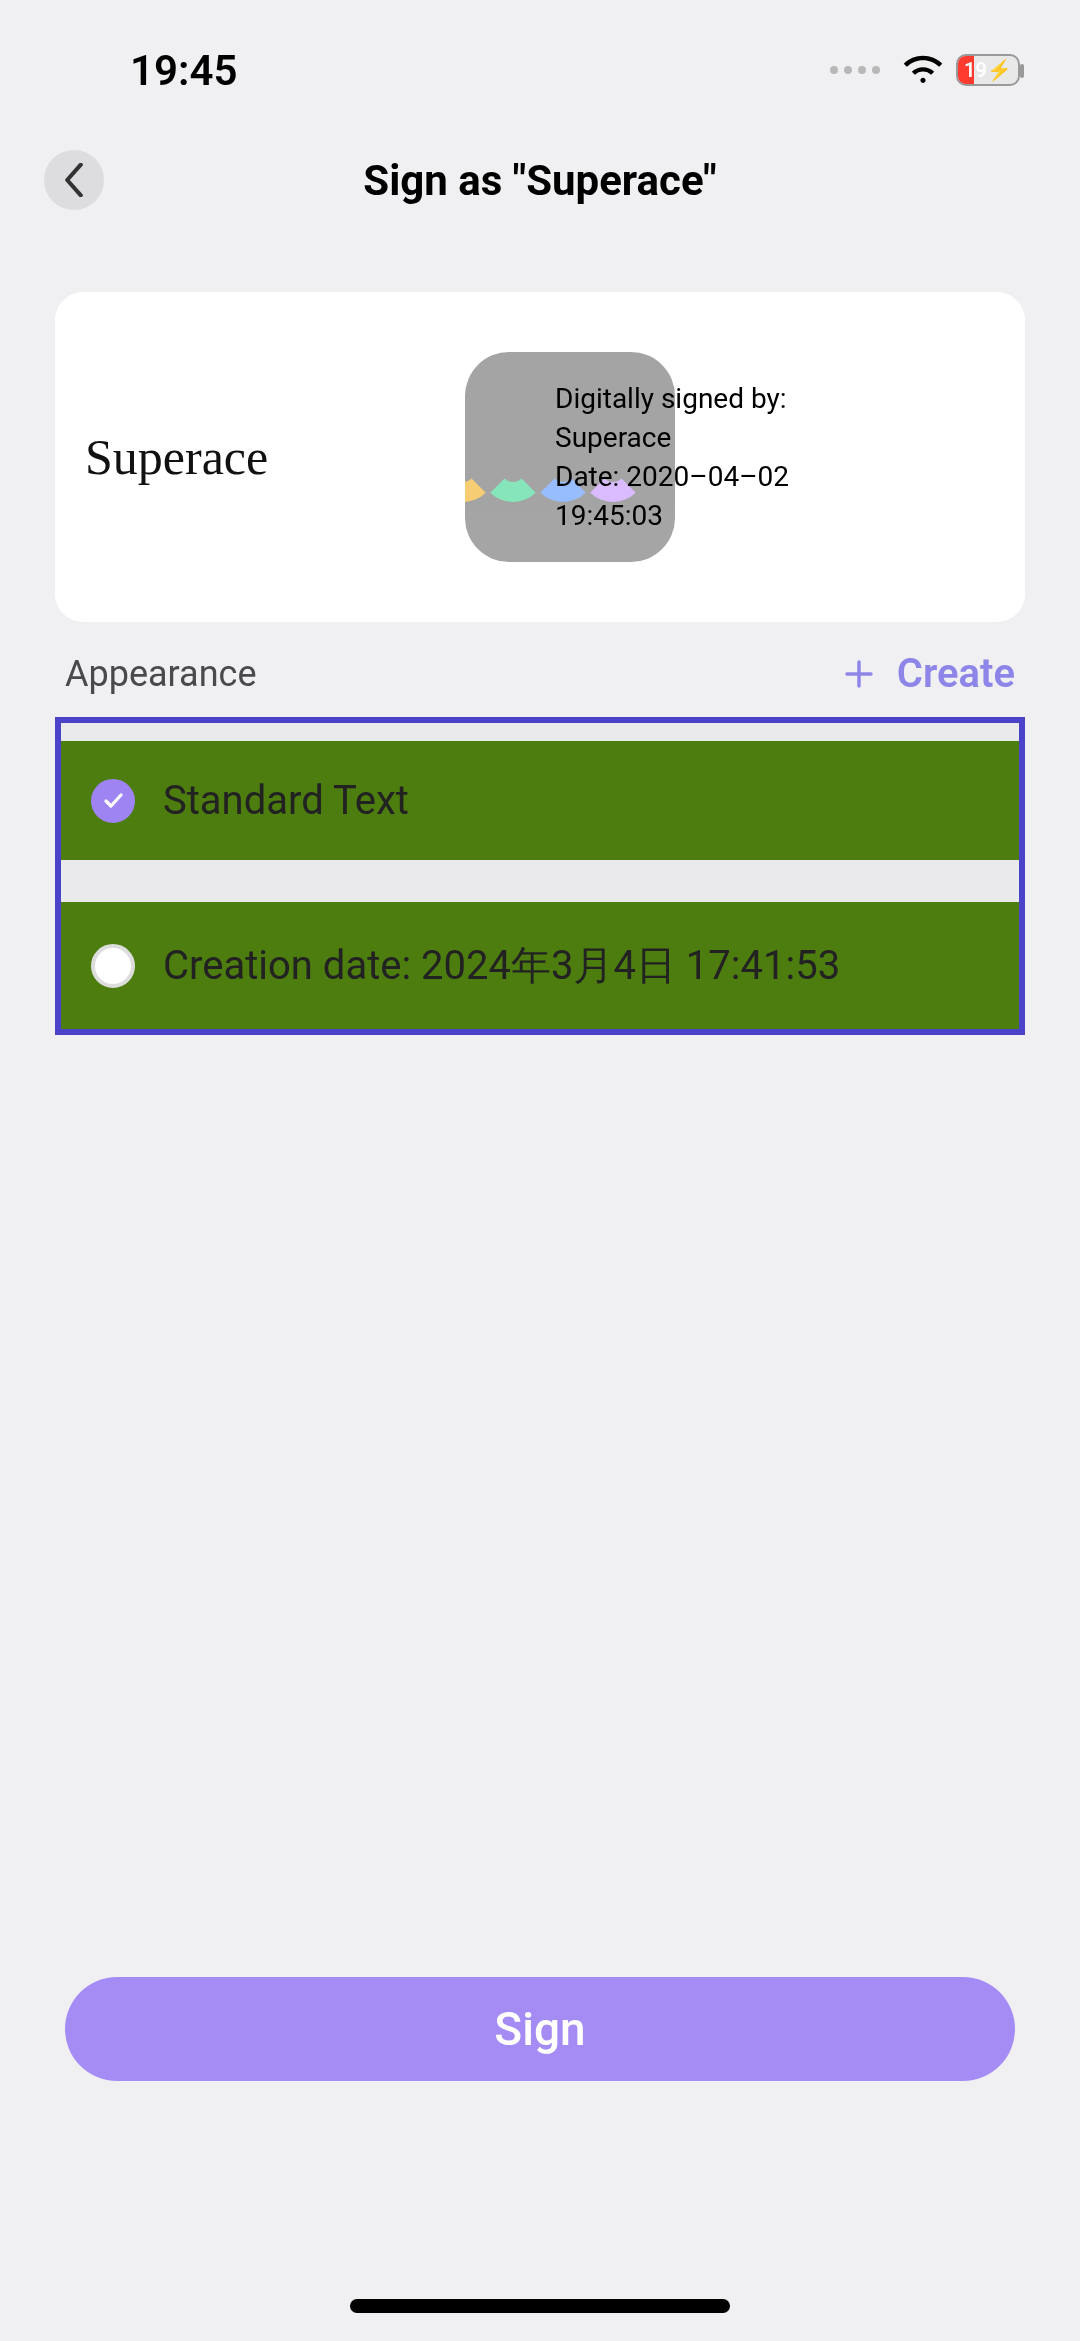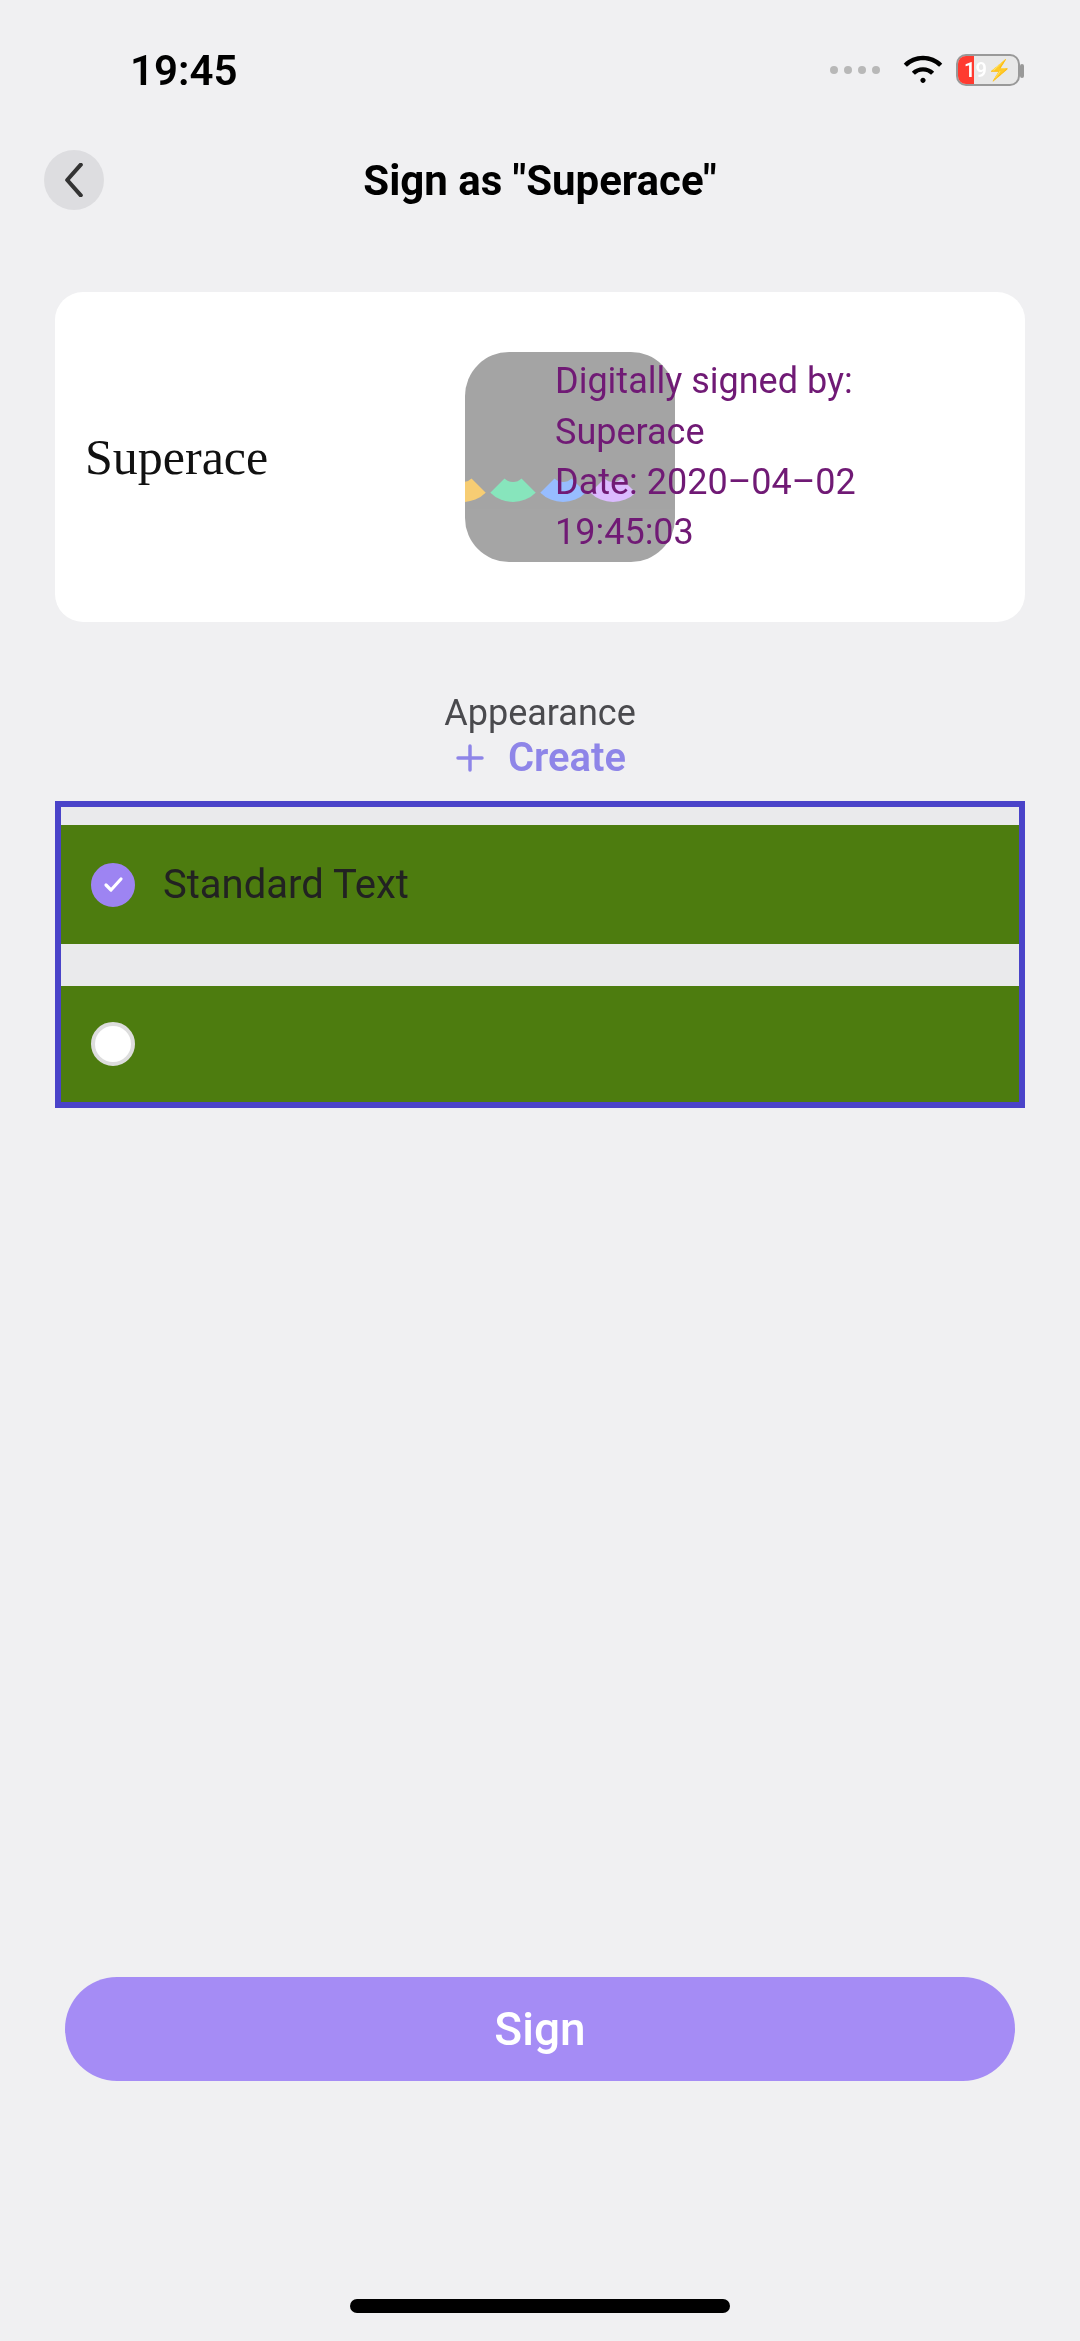--- a/index.html
+++ b/index.html
@@ -145,36 +145,35 @@
     border-top-color: transparent !important;
     border-left-color: transparent !important;
     border-right-color: transparent !important;
     margin-left: -14px;
   }
   .w1 { border-color: #f7c968; }
   .w2 { border-color: #7de3b7; }
   .w3 { border-color: #8fb8ff; }
   .w4 { border-color: #d8b6ff; }
   .preview-details {
-    font-size: 36px;
-    color: #701a75;
+    font-size: 28px;
+    color: #000000;
     line-height: 1.4;
     margin-left: auto;
     width: 430px;
     z-index: 2;
   }
   .preview-details div { white-space: pre-wrap; }
 
   
   .appearance-header {
     display: flex;
     justify-content: space-between;
     align-items: center;
-    margin: 70px 65px 20px 65px;
-    flex-direction: column;
+    margin: 28px 65px 20px 65px;
   }
   .appearance-label {
     font-size: 36px;
     color: #4a4a4e;
   }
   .create-btn {
     display: flex;
     align-items: center;
     gap: 22px;
     color: #8e85e8;
@@ -315,20 +314,21 @@
     <div class="radio checked">
       <svg viewBox="0 0 24 24">
           <path d="M5 12l5 5L20 6" stroke="#fff" stroke-width="3.2" fill="none" stroke-linecap="round" stroke-linejoin="round"></path>
         </svg>
     </div>
     <div class="option-label">Standard Text</div>
   </div>
   <div class="option-gap"></div>
   <div class="option-row">
     <div class="radio"></div>
+    <div class="option-label">Creation date: 2024年3月4日 17:41:53</div>
   </div>
 </div>
 
 <div class="sign-btn">
   <span>Sign</span>
 </div>
 
 <div class="home-indicator"></div>
 
 </body></html>

